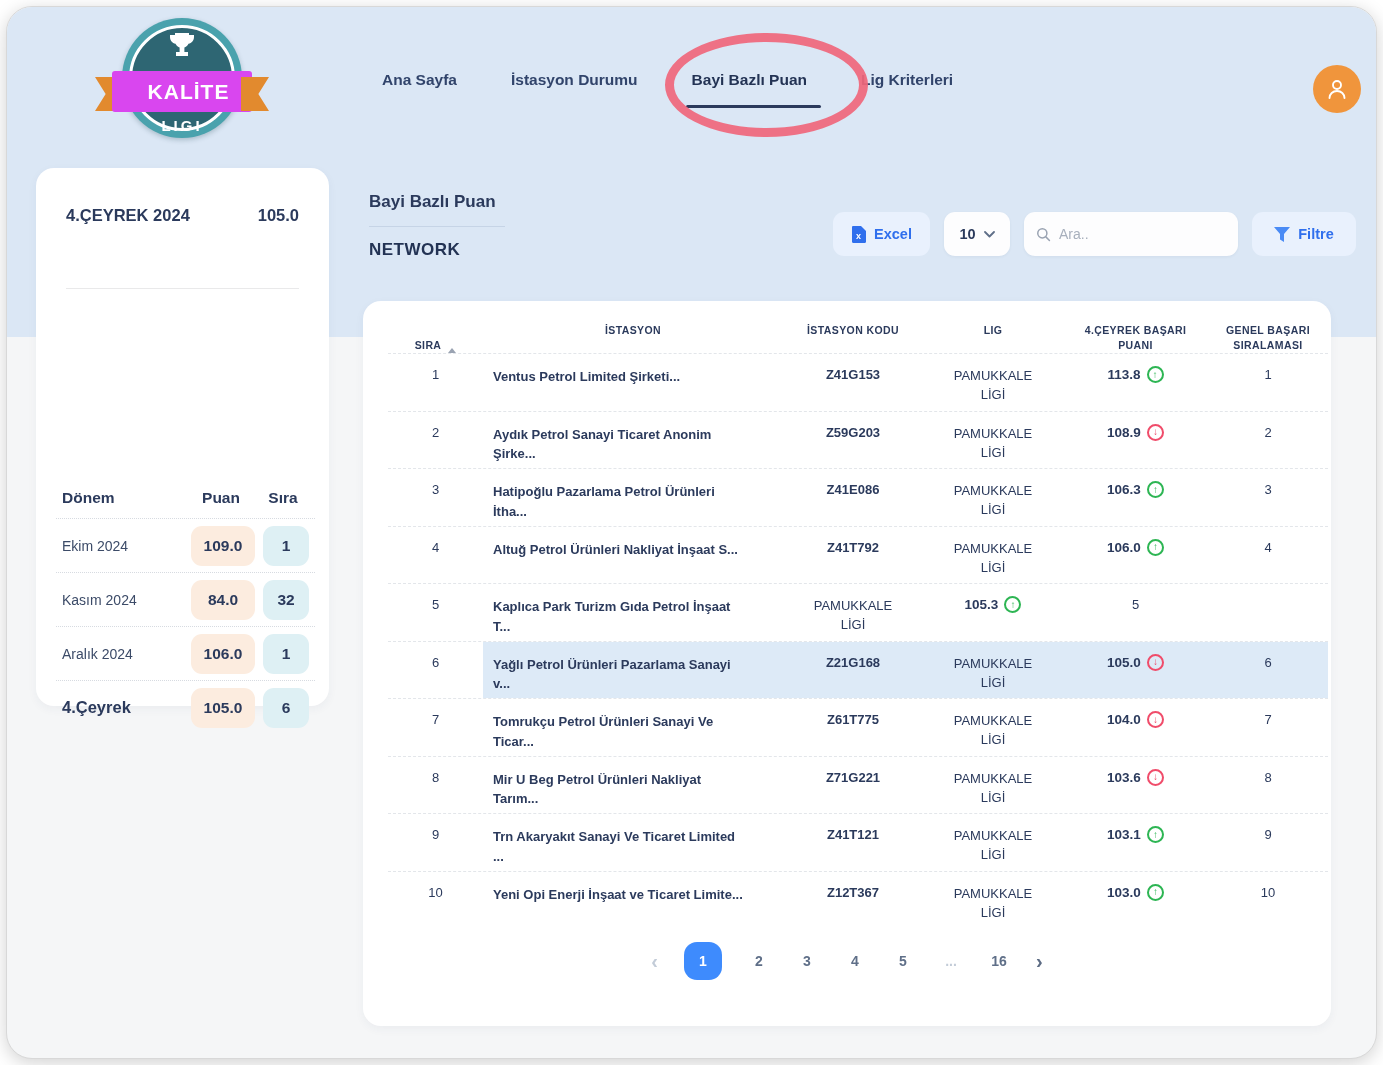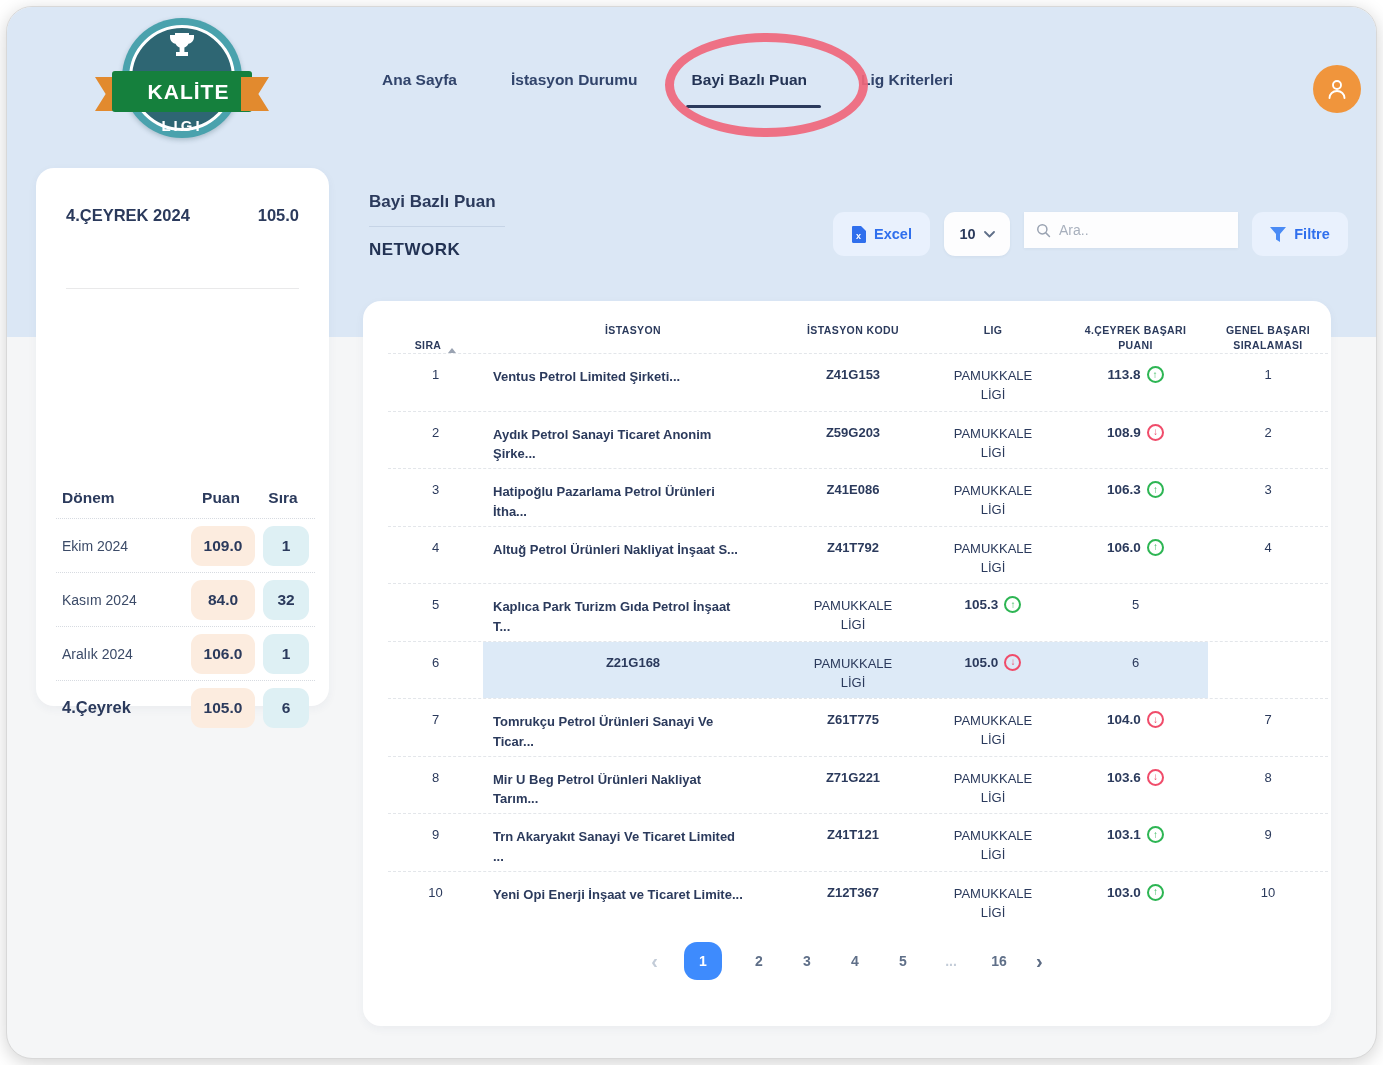--- a/index.html
+++ b/index.html
@@ -24,21 +24,21 @@
     background:#4aa2ad; box-shadow:0 2px 5px rgba(20,60,70,.25); }
   .logo-inner { position:absolute; left:7px; top:7px; width:106px; height:106px; border-radius:50%;
     background:#2e6673; border:3px solid #ffffff; }
   .trophy { position:absolute; left:50%; top:13px; transform:translateX(-50%); }
   .logo-sub { position:absolute; left:0; right:0; top:99px; text-align:center; color:#ffffff;
     font-size:15px; font-weight:bold; letter-spacing:3px; z-index:3; }
   .ribbon { position:absolute; left:-12px; right:-12px; top:55px; height:42px; z-index:2; }
   .ribbon::before, .ribbon::after { content:""; position:absolute; top:6px; width:28px; height:34px; background:#e28a2e; }
   .ribbon::before { left:0; clip-path:polygon(100% 0,100% 100%,0 100%,38% 50%,0 0); }
   .ribbon::after  { right:0; clip-path:polygon(0 0,0 100%,100% 100%,62% 50%,100% 0); }
-  .ribbon-band { position:absolute; left:17px; right:17px; top:0; height:41px; background:#15803d;
+  .ribbon-band { position:absolute; left:17px; right:17px; top:0; height:41px; background:#d946ef;
     border-radius:3px; display:flex; align-items:center; justify-content:center;
     color:#fff; font-size:21px; font-weight:bold; letter-spacing:1px;padding-left:13px; }
 
   .nav { position:absolute; left:375px; top:64px; display:flex; gap:54px; z-index:4; }
   .nav-item { position:relative; font-size:15.5px; font-weight:bold; color:#31446b; cursor:pointer; white-space:nowrap; }
   .nav-item.active { color:#233354; }
   .nav-item.active::after { content:""; position:absolute; left:-6px; right:-14px; top:34px; height:3px;
     background:#2b3a5c; border-radius:2px; }
 
   .annotation-ellipse { position:absolute; left:658px; top:26px; width:203px; height:104px;
@@ -69,25 +69,25 @@
   
   .main-heading { position:absolute; left:362px; top:185px; z-index:3; }
   .main-title { font-size:17px; font-weight:bold; color:#2b3a5c; }
   .main-title-divider { width:136px; border-top:1px solid #c6d4e6; margin-top:14px; }
   .main-subtitle { margin-top:13px; font-size:17px; font-weight:bold; letter-spacing:.5px; color:#233354; }
 
   .toolbar { position:absolute; left:826px; top:205px; height:44px; display:flex; gap:14px; z-index:3; }
   .btn { height:44px; border-radius:11px; display:flex; align-items:center; justify-content:center; gap:8px;
     font-size:14.5px; font-weight:bold; cursor:pointer; }
   .btn-excel { width:97px; background:#e9f1fd; color:#2f6fed; }
-  .btn-filter { width:96px; background:#e9f1fd; color:#2f6fed; }
+  .btn-filter { width:104px; background:#e9f1fd; color:#2f6fed; }
   .select-box { width:66px; height:44px; background:#fdfdfe; border-radius:11px; display:flex; align-items:center;
     justify-content:center; gap:8px; font-size:14.5px; font-weight:bold; color:#2b3a5c; cursor:pointer;
     box-shadow:0 1px 3px rgba(30,60,90,.06); }
-  .search-box { width:214px; height:36px; background:#fdfdfe; border-radius:0; display:flex; align-items:center;
+  .search-box { width:214px; height:44px; background:#fdfdfe; border-radius:11px; display:flex; align-items:center;
     padding:0 12px; gap:8px; box-shadow:0 1px 3px rgba(30,60,90,.06); }
   .search-box input { border:none; outline:none; background:transparent; font-size:14px; color:#2b3a5c;
     width:100%; font-family:"Liberation Sans", sans-serif; }
   .search-box input::placeholder { color:#a8b0bd; }
 
   
   .main-panel { position:absolute; left:356px; top:294px; width:968px; height:725px;
     background:#ffffff; border-radius:18px; box-shadow:0 3px 10px rgba(30,60,90,.05); z-index:2; }
   .tgrid { display:grid; grid-template-columns:95px 300px 140px 140px 145px 120px; margin-left:25px; width:940px; }
   .thead { padding-top:22px; min-height:46px; }
@@ -293,20 +293,22 @@
 T...</div>
           <div class="tc c4"><span>PAMUKKALE LİGİ</span></div>
           <div class="tc c5">
             <span>105.3</span>
             <span class="trend up">↑</span>
           </div>
           <div class="tc c6">5</div>
         </div>
         <div class="tgrid trow highlight">
           <div class="tc c1">6</div>
+          <div class="tc c2">Yağlı Petrol Ürünleri Pazarlama Sanayi
+v...</div>
           <div class="tc c3">Z21G168</div>
           <div class="tc c4"><span>PAMUKKALE LİGİ</span></div>
           <div class="tc c5">
             <span>105.0</span>
             <span class="trend down">↓</span>
           </div>
           <div class="tc c6">6</div>
         </div>
         <div class="tgrid trow">
           <div class="tc c1">7</div>

